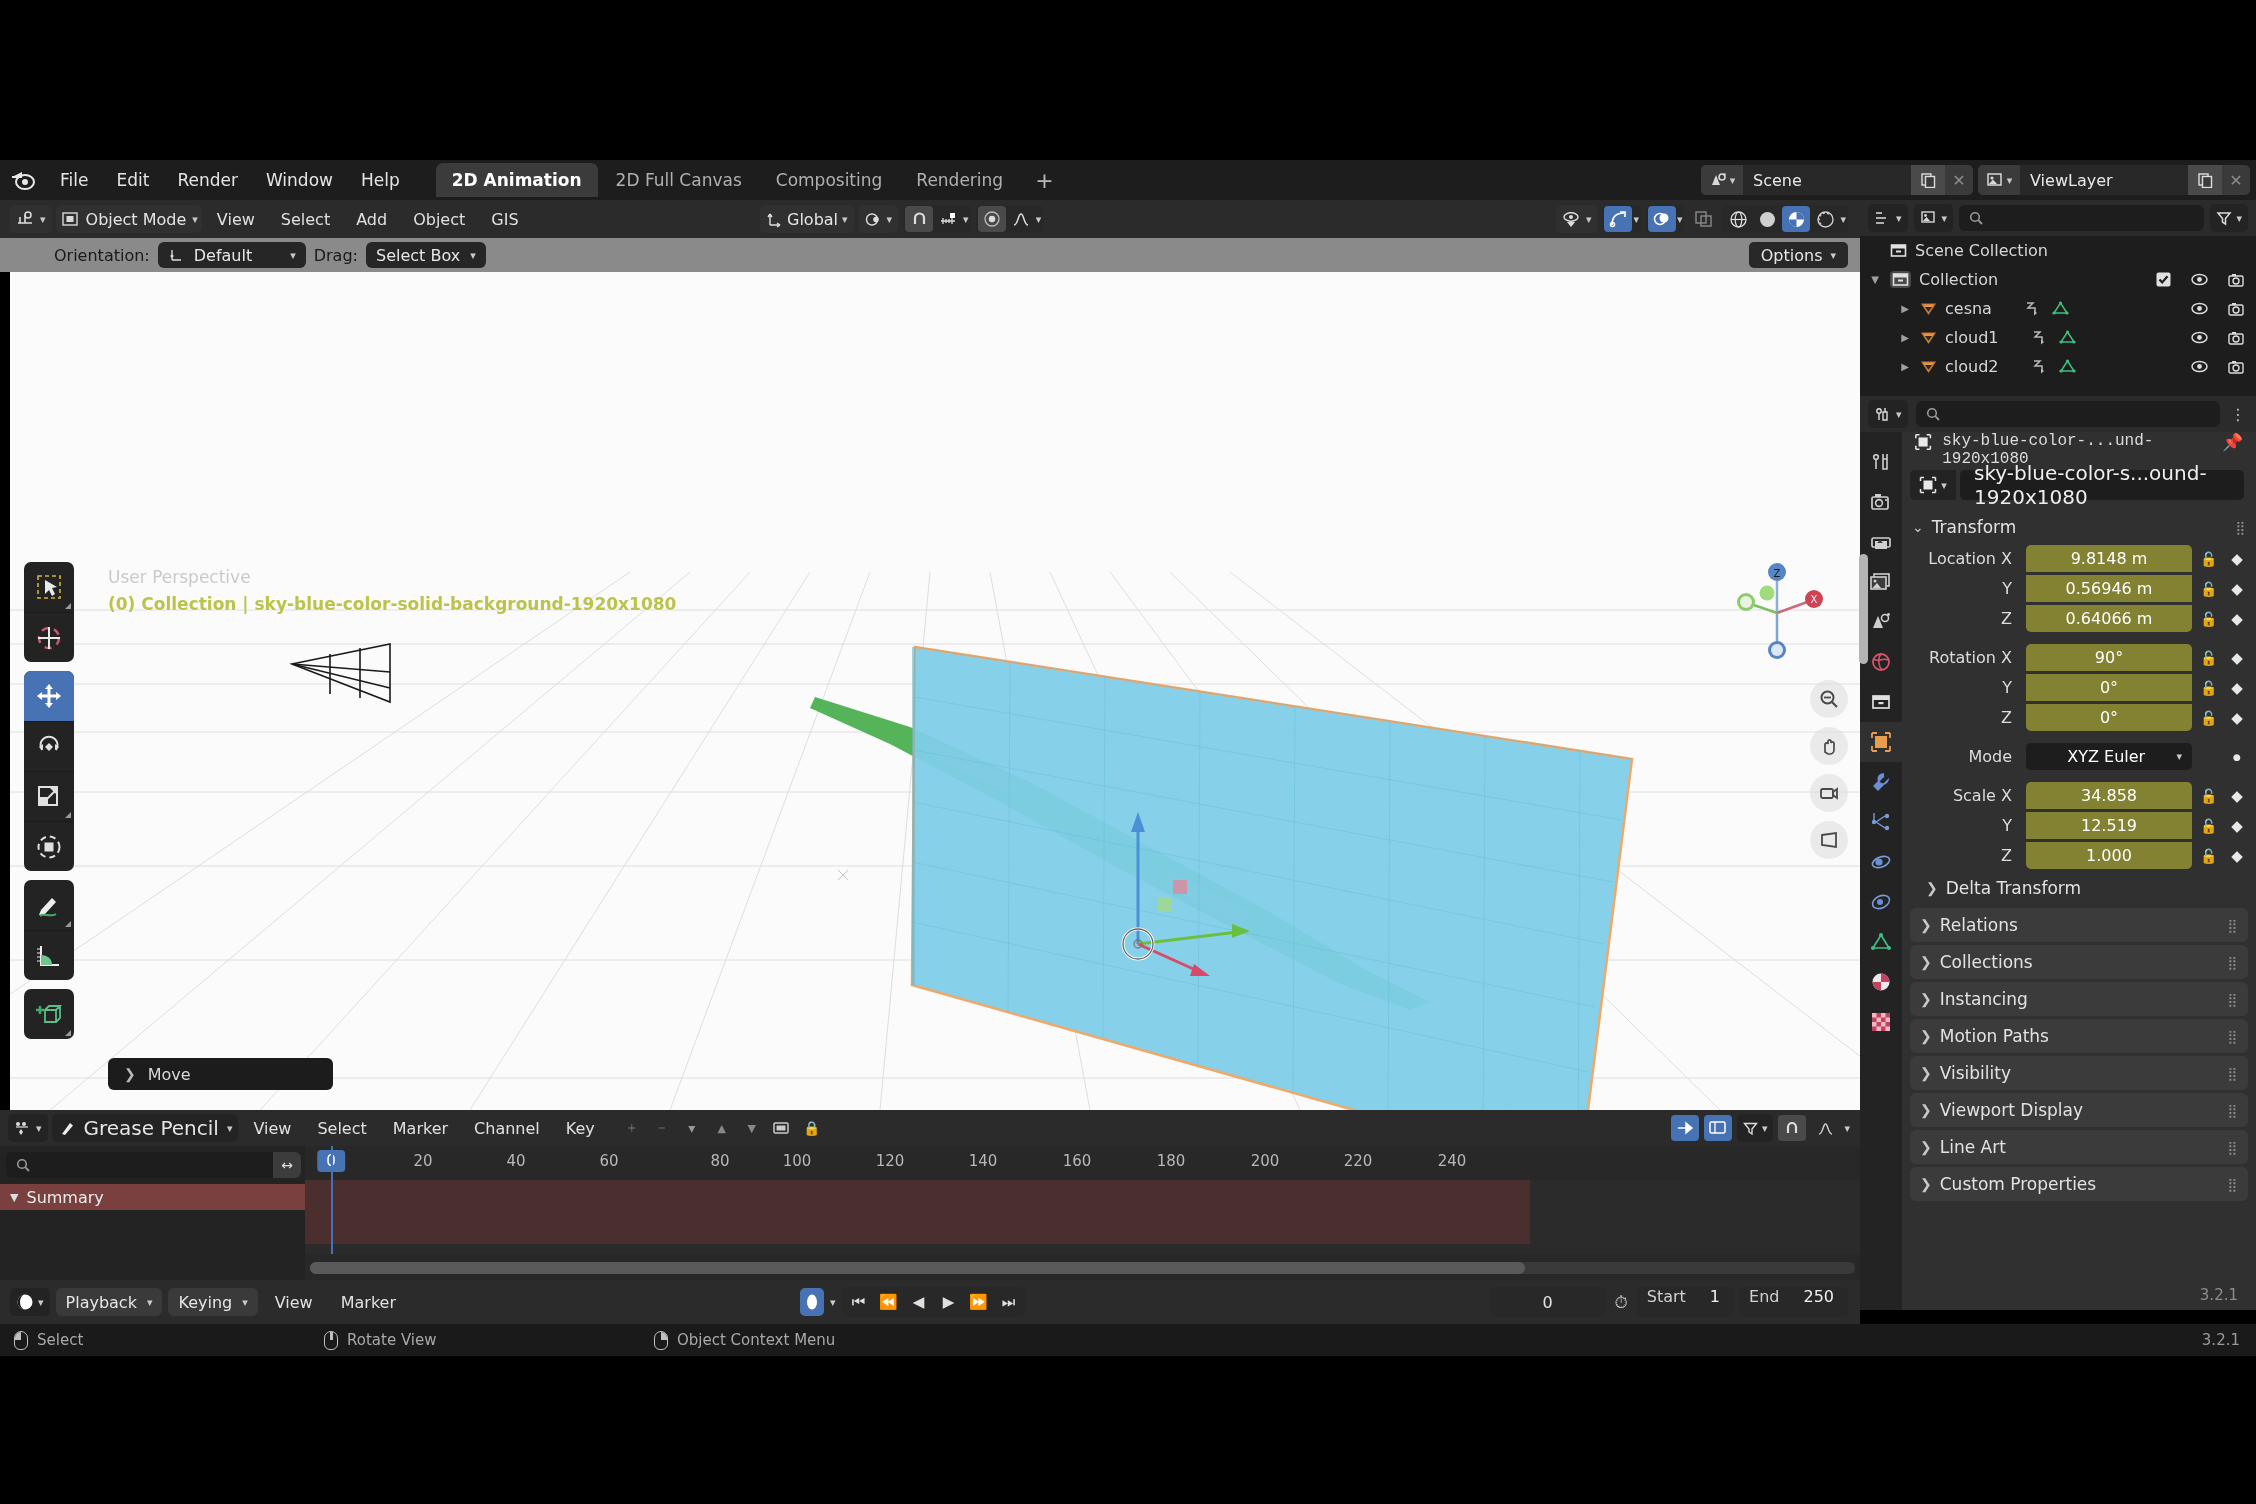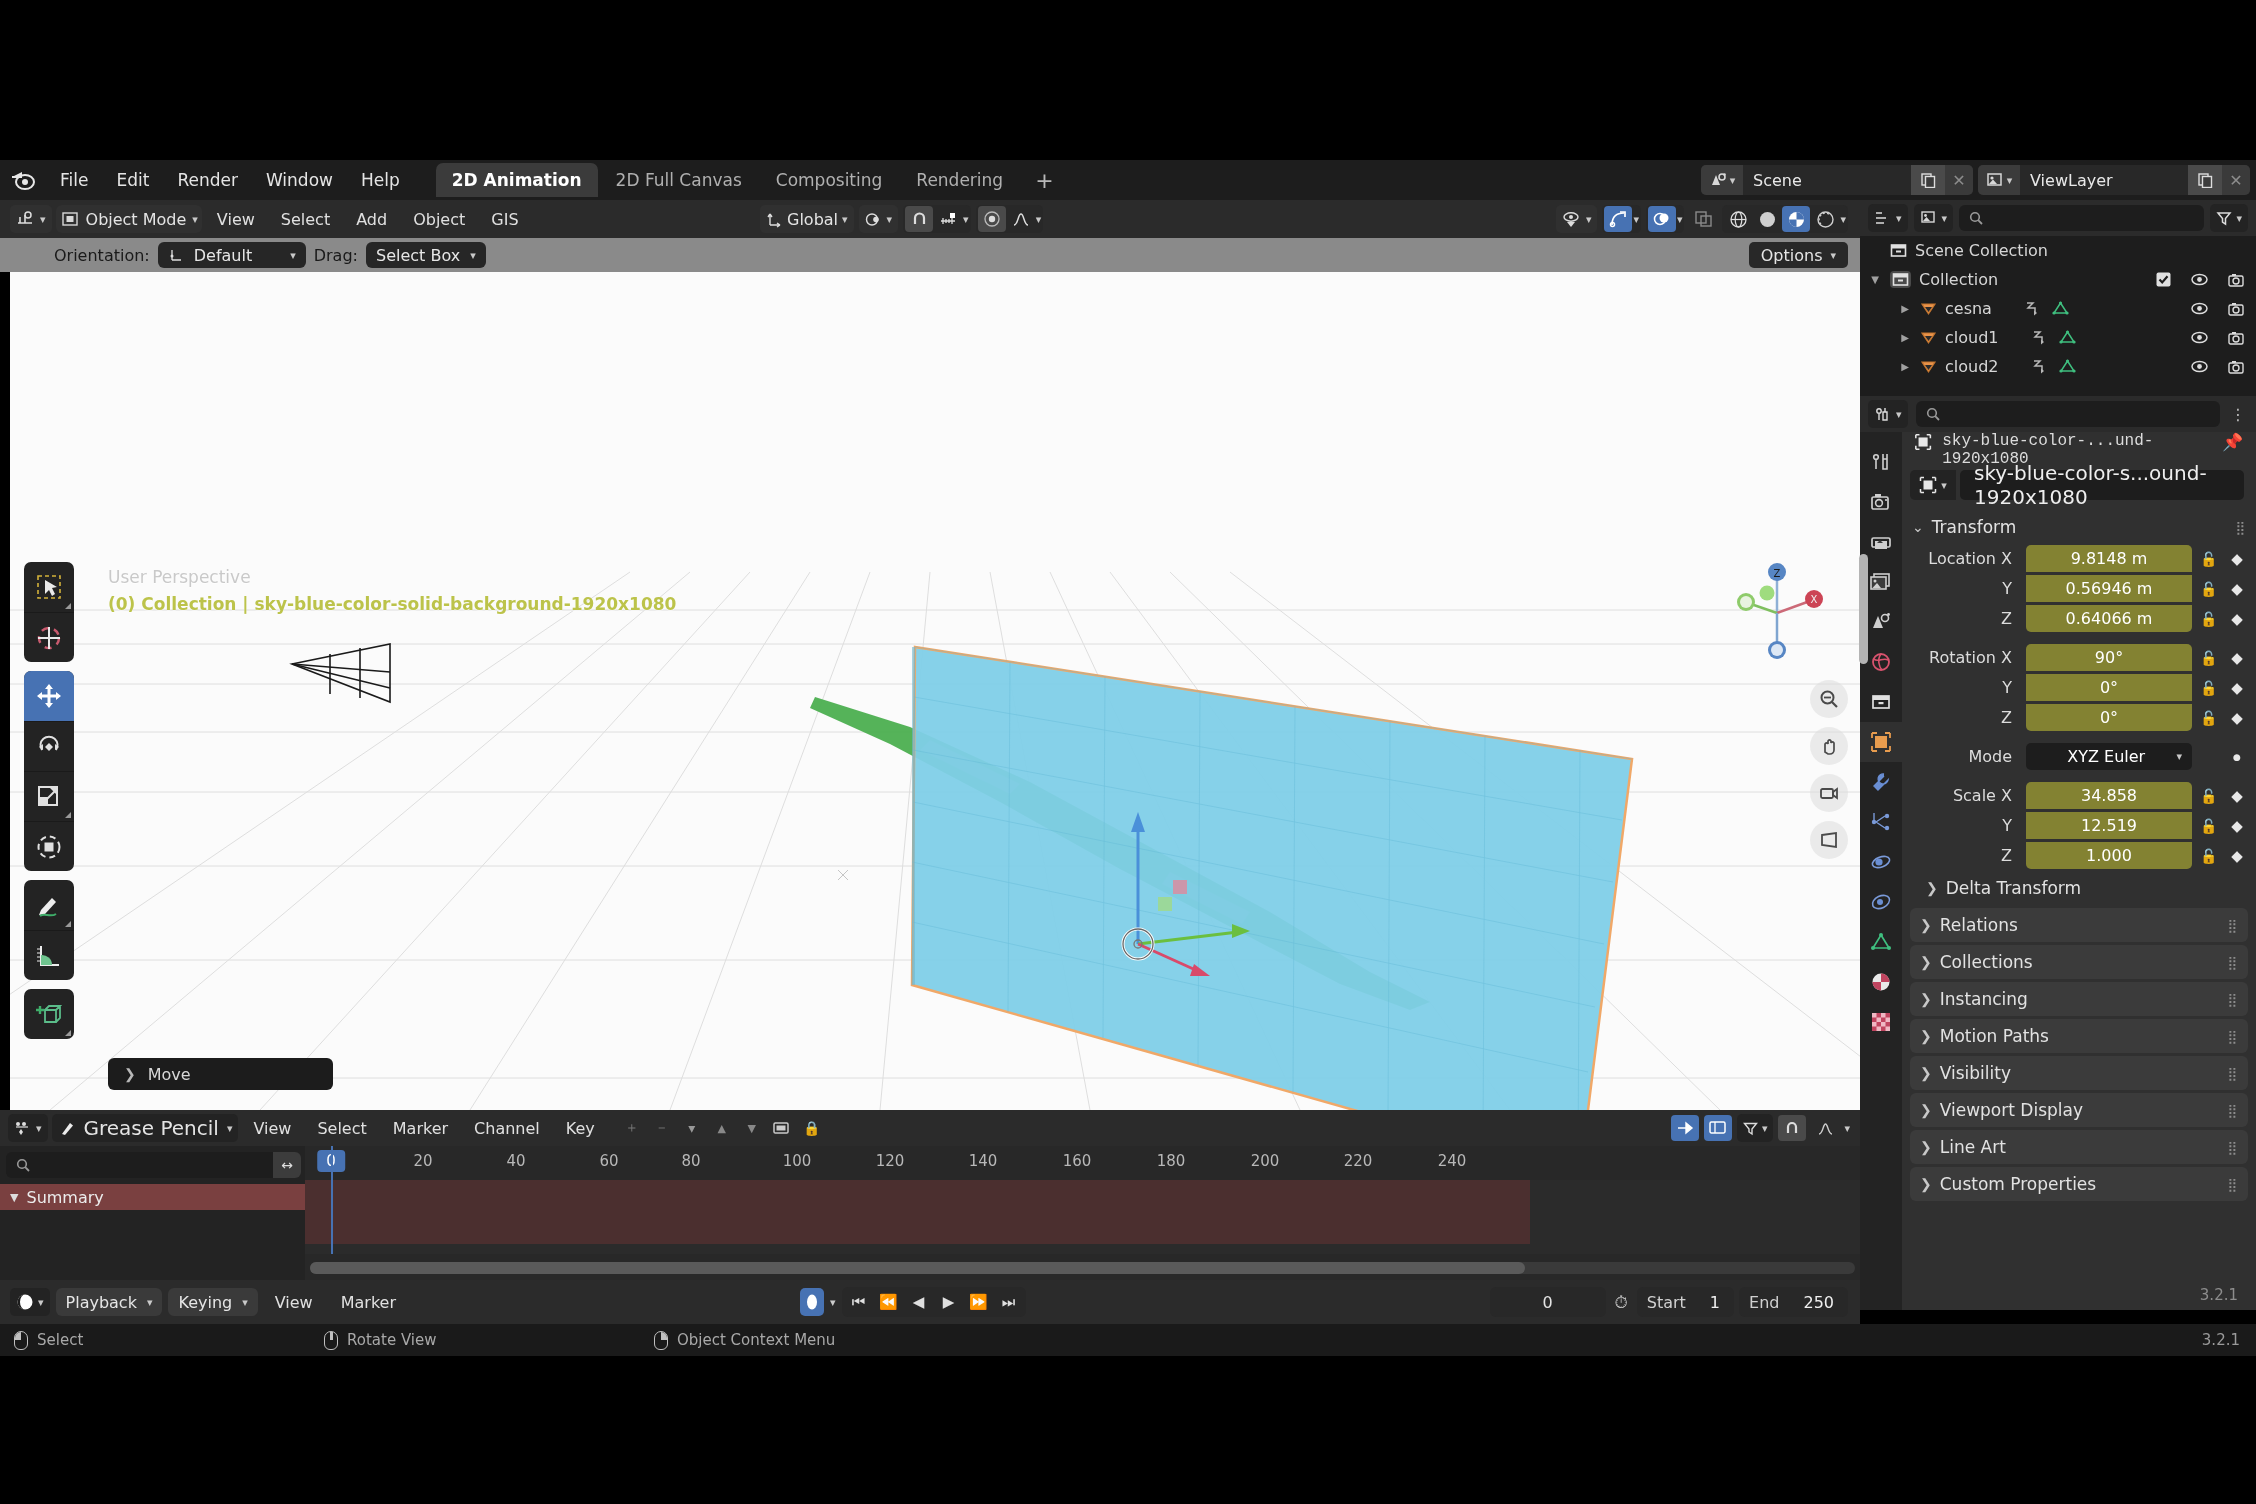--- a/index.html
+++ b/index.html
@@ -181,21 +181,21 @@
   .hscroll-thumb { position:absolute; left:0; height:12px; background:#5a5a5a; border-radius:6px;}
 
   
   .tl-footer {
     position:absolute; left:0; top:1280px; width:1860px; height:44px; background:#2b2b2b;
     display:flex; align-items:center; padding:0 10px; gap:6px;
   }
   .play-grp { display:flex; align-items:center; background:#282828; border-radius:6px; height:30px; padding:0 2px;}
   .play-btn { width:30px; height:28px; display:flex;align-items:center;justify-content:center; color:#e0e0e0; font-size:15px;}
   .frame-field { width:116px; height:30px; background:#282828; border-radius:6px; display:flex;align-items:center;justify-content:center; color:#e4e4e4; font-size:16px;}
-  .se-field { height:30px; background:#282828; border-radius:6px; display:flex;align-items:center; color:#e4e4e4; font-size:16px; overflow:hidden;}
+  .se-field { height:30px; background:#282828; border-radius:6px; display:flex;color:#e4e4e4; font-size:16px; overflow:hidden;}
   .se-field span.k { padding:0 10px; color:#d0d0d0;}
   .se-field span.v { padding:0 14px; color:#f0f0f0;}
 
   
   .statusbar {
     position:absolute; left:0; top:1324px; width:2256px; height:32px; background:#1a1a1a;
     display:flex; align-items:center; padding-left:14px; gap:0px;
   }
   .st-item { display:flex; align-items:center; gap:9px; color:#a8a8a8; font-size:15px; }
   .mouse-ico { width:14px; height:19px; border:1.5px solid #c0c0c0; border-radius:7px 7px 6px 6px; position:relative;}
@@ -1173,21 +1173,21 @@
         <span>Summary</span>
       </div>
     </div>
 
     <div class="dope-right">
       <div class="ruler">
         <span class="cf-badge" style="left:26px">0</span>
         <span class="tick" style="left:118px">20</span>
         <span class="tick" style="left:211px">40</span>
         <span class="tick" style="left:304px">60</span>
-        <span class="tick" style="left:386px">80</span>
+        <span class="tick" style="left:415px">80</span>
         <span class="tick" style="left:492px">100</span>
         <span class="tick" style="left:585px">120</span>
         <span class="tick" style="left:678px">140</span>
         <span class="tick" style="left:772px">160</span>
         <span class="tick" style="left:866px">180</span>
         <span class="tick" style="left:960px">200</span>
         <span class="tick" style="left:1053px">220</span>
         <span class="tick" style="left:1147px">240</span>
       </div>
       <div class="keyarea">

